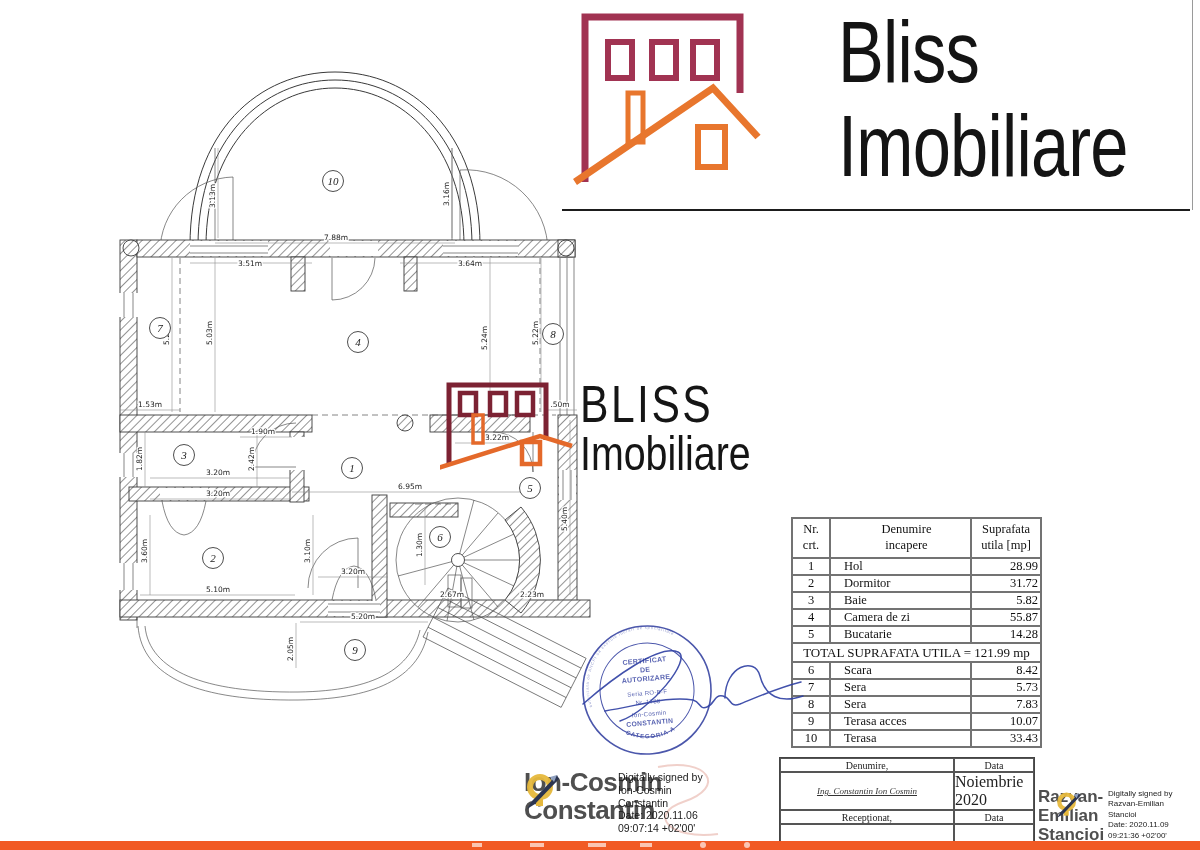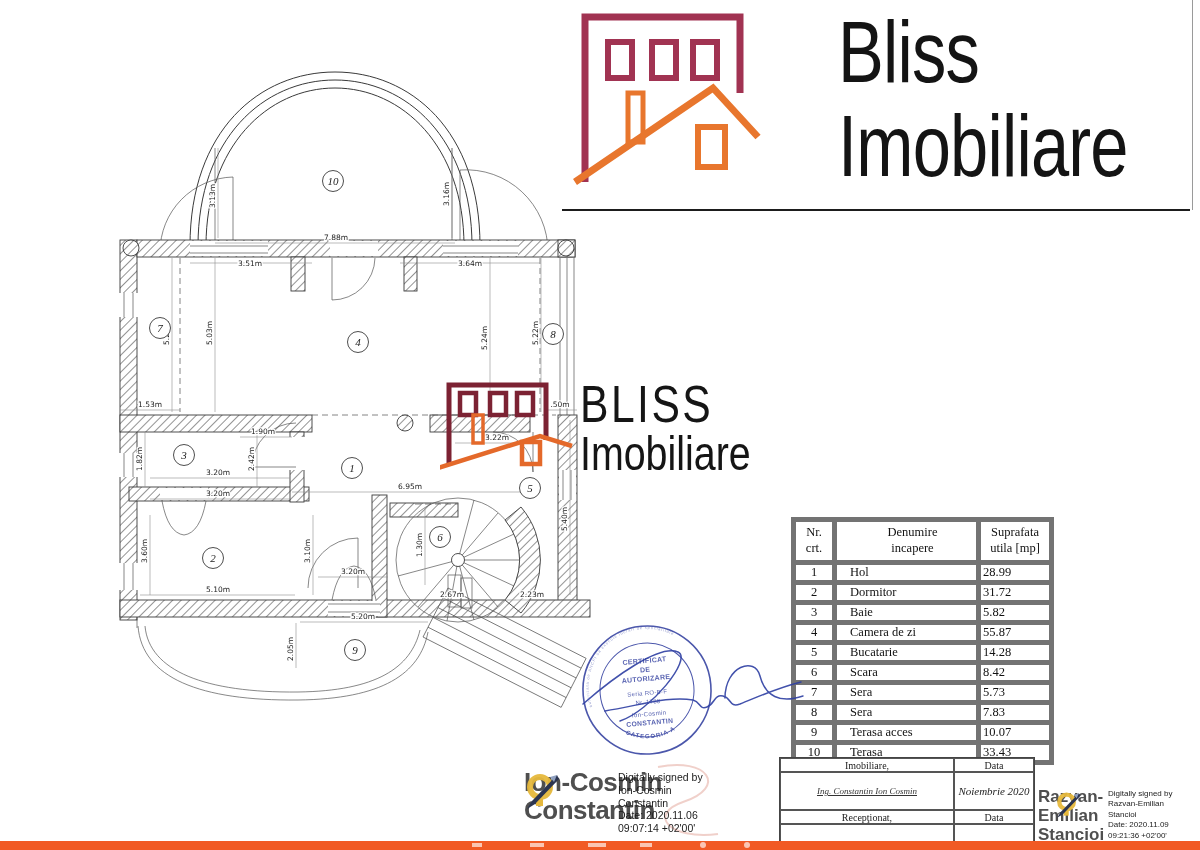--- a/index.html
+++ b/index.html
@@ -36,36 +36,36 @@
   
   #wm{left:440px;top:372px;width:350px;height:108px;z-index:2;}
   .wm-t{position:absolute;color:#151515;font-weight:200;line-height:1;
         transform:scaleX(.82);transform-origin:left top;}
   #wm-l1{left:140px;top:6px;font-size:52px;letter-spacing:3px;}
   #wm-l2{left:140px;top:58px;font-size:48px;letter-spacing:0;}
 
   
   #area-table{left:791px;top:517px;border-collapse:collapse;z-index:3;
               font-family:"Liberation Serif",serif;color:#111;border:1.6px solid #333;}
-  #area-table th,#area-table td{border:5px solid #737373;font-weight:normal;}
+  #area-table th,#area-table td{border:2px solid #737373;font-weight:normal;}
   #area-table th{font-size:12.5px;height:36px;white-space:pre-line;line-height:1.25;text-align:center;}
   #area-table td{font-size:12.5px;height:15px;padding:0 2px;}
   .at-c1{width:32px;text-align:center;}
   .at-c2{width:124px;text-align:left;padding-left:13px !important;}
-  .at-c3{width:64px;text-align:left;}
+  .at-c3{width:64px;text-align:right;}
   .at-total{height:17px !important;text-align:center;font-size:13px !important;}
   .at-total2{height:18px !important;text-align:center;font-size:13.5px !important;}
 
   
   #exec{left:779px;top:757px;width:254px;height:86px;display:grid;z-index:3;
         grid-template-columns:174px 1fr;grid-template-rows:14px 38px 14px 1fr;
         border:1.2px solid #444;font-family:"Liberation Serif",serif;color:#222;background:#fff;}
   .ec{border:.8px solid #555;display:flex;align-items:center;justify-content:center;font-size:10px;}
   .ec.it{font-style:italic;font-size:9px;color:#333;text-decoration:underline;}
-  .ec.it2{font-style:italic;font-size:11px;}
+  .ec.it2{font-size:16px;}
 
   
   .sig-name{position:absolute;font-weight:600;color:#4f4f4f;white-space:pre-line;z-index:4;}
   #sigL-name{left:524px;top:768px;font-size:26px;line-height:1.08;letter-spacing:-.5px;}
   #sigR-name{left:1038px;top:787px;font-size:17px;line-height:1.12;}
   .sig-details{position:absolute;color:#1c1c1c;white-space:pre-line;z-index:4;}
   #sigL-details{left:618px;top:771px;font-size:10.5px;line-height:1.22;}
   #sigR-details{left:1108px;top:789px;font-size:8px;line-height:1.3;}
   .sig-icon{position:absolute;z-index:5;}
   #sigL-icon{left:521px;top:772px;}
@@ -367,20 +367,23 @@
         <td class="at-c1">4</td>
         <td class="at-c2">Camera de zi</td>
         <td class="at-c3">55.87</td>
       </tr>
       <tr>
         <td class="at-c1">5</td>
         <td class="at-c2">Bucatarie</td>
         <td class="at-c3">14.28</td>
       </tr>
       <tr>
+        <td colspan="3" class="at-total">TOTAL SUPRAFATA UTILA = 121.99 mp</td>
+      </tr>
+      <tr>
         <td class="at-c1">6</td>
         <td class="at-c2">Scara</td>
         <td class="at-c3">8.42</td>
       </tr>
       <tr>
         <td class="at-c1">7</td>
         <td class="at-c2">Sera</td>
         <td class="at-c3">5.73</td>
       </tr>
       <tr>
@@ -422,21 +425,21 @@
     <text class="stamp-arc" text-anchor="middle"><textPath href="#catP" startOffset="50%">CATEGORIA A</textPath></text>
   </g>
   <g fill="none" stroke="var(--ink)" stroke-width="1.5" stroke-linecap="round" opacity=".9">
     <path d="M8,88 C40,60 85,28 103,36 C118,43 75,95 45,105"></path>
     <path d="M30,95 C70,88 95,80 118,84 C126,86 124,94 132,91 C140,88 139,78 148,80 C157,82 154,92 165,88 C185,80 202,72 226,66"></path>
     <path d="M150,82 C150,50 180,40 185,60 C190,80 205,88 228,80"></path>
   </g>
 </svg>
 
 <div id="exec" class="abs">
-  <div class="ec">Imobiliare,</div>
+  <div class="ec">Denumire,</div>
   <div class="ec">Data</div>
   <div class="ec it">Ing. Constantin Ion Cosmin</div>
   <div class="ec it2">Noiembrie 2020</div>
   <div class="ec">Recepţionat,</div>
   <div class="ec">Data</div>
   <div class="ec"></div>
   <div class="ec"></div>
 </div>
 
 <svg id="swooshL" class="abs" width="180" height="95" viewBox="0 0 180 95">

